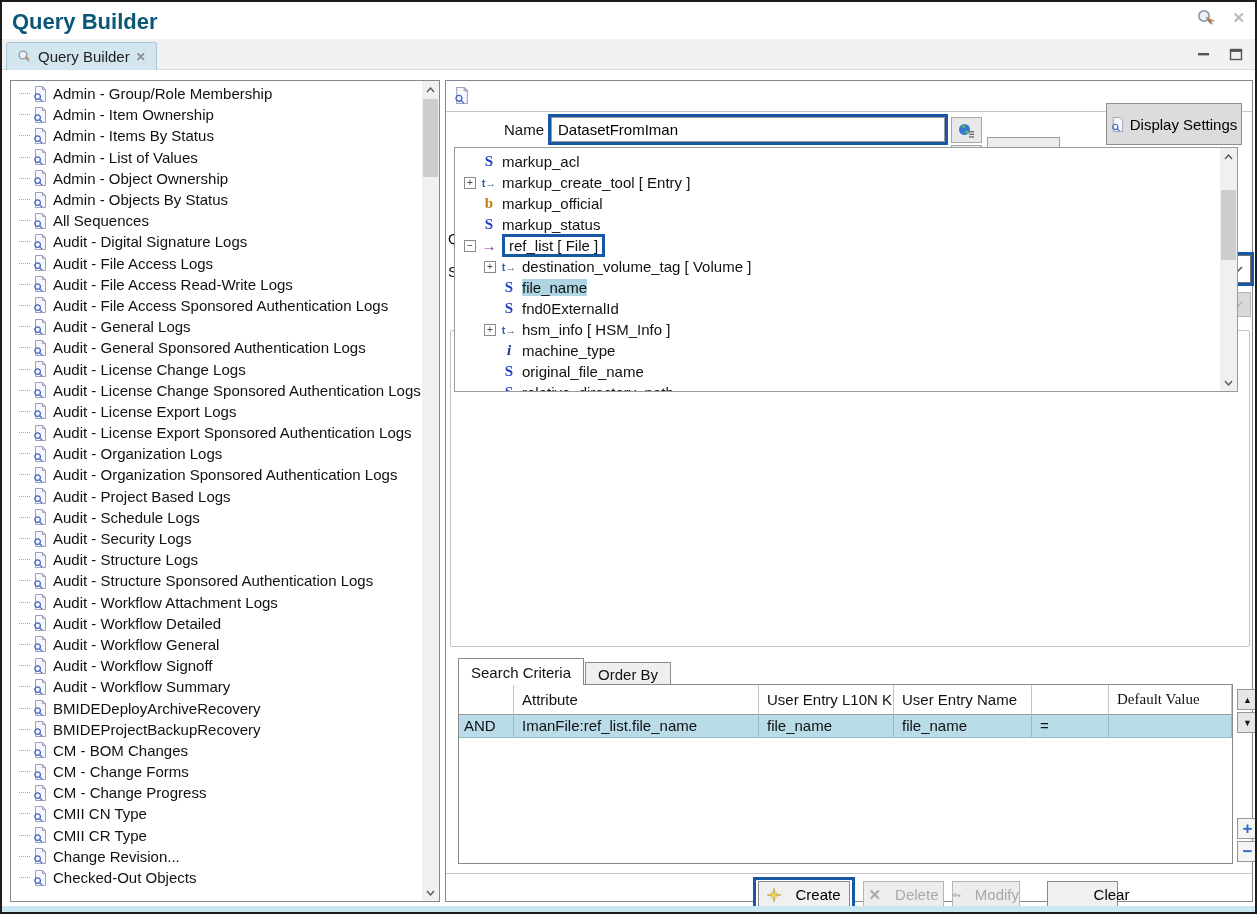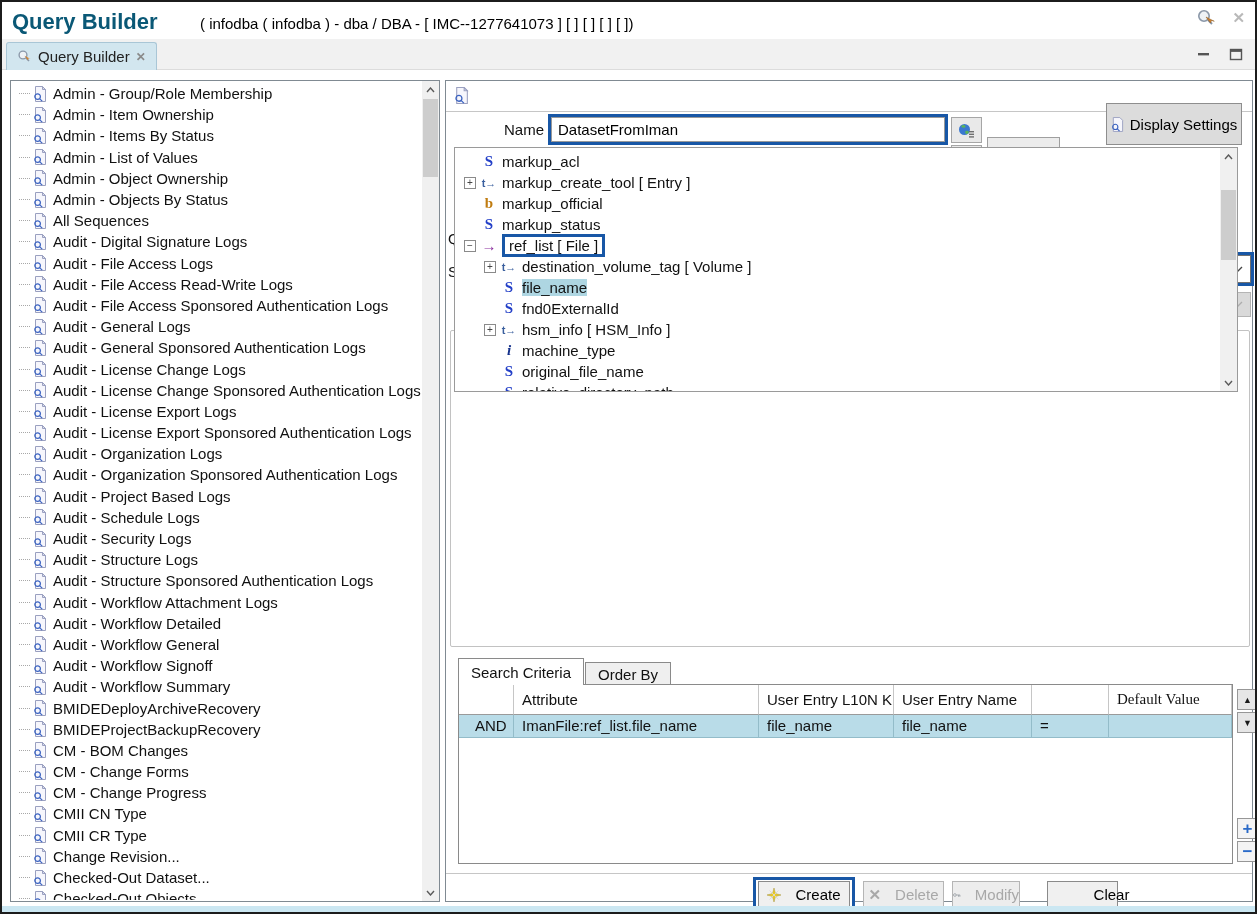--- a/index.html
+++ b/index.html
@@ -97,21 +97,20 @@
   .dis { color:#a8a8a8; background:#ededed; border-color:#b5b5b5; }
   svg { display:block; }
 </style>
 </head>
 <body>
 
 <div class="window">
 
   <div class="header">
     <span class="title">Query Builder</span>
-    <span class="subtitle">( infodba ( infodba ) - dba / DBA - [ IMC--1277641073 ] [ ] [ ] [ ] [ ])</span>
     <div class="hdr-icons">
       <span>
         <svg width="20" height="20" viewBox="0 0 20 20">
           <circle cx="8" cy="8" r="5.2" fill="#eef2f6" stroke="#8a97a8" stroke-width="1.6"></circle>
           <line x1="12" y1="12" x2="16" y2="16" stroke="#8a97a8" stroke-width="2"></line>
           <path d="M10 9 l4.5 6 l1 -2.6 l2.8 0.9 z" fill="#d08030" stroke="#8a5a20" stroke-width="0.5"></path>
         </svg>
       </span>
       <span class="hdr-x">✕</span>
     </div>
@@ -595,32 +594,20 @@
           <div class="tree-row">
     <span class="stub"></span>
     <span class="qi">
       <svg width="14" height="16" viewBox="0 0 14 16">
         <path d="M2.5 0.5 h7 l3 3 v12 h-10 z" fill="#f6f6fc" stroke="#9aa0c0"></path>
         <path d="M9.5 0.5 l3 3 h-3 z" fill="#d9ddef" stroke="#9aa0c0"></path>
         <circle cx="4.6" cy="10.6" r="2.8" fill="none" stroke="#3a62c0" stroke-width="1.2"></circle>
         <line x1="6.8" y1="12.8" x2="9.2" y2="15.2" stroke="#3a62c0" stroke-width="1.2"></line>
       </svg>
     </span>
-    <span class="lbl">Checked-Out Dataset...</span>
-  </div>
-          <div class="tree-row">
-    <span class="stub"></span>
-    <span class="qi">
-      <svg width="14" height="16" viewBox="0 0 14 16">
-        <path d="M2.5 0.5 h7 l3 3 v12 h-10 z" fill="#f6f6fc" stroke="#9aa0c0"></path>
-        <path d="M9.5 0.5 l3 3 h-3 z" fill="#d9ddef" stroke="#9aa0c0"></path>
-        <circle cx="4.6" cy="10.6" r="2.8" fill="none" stroke="#3a62c0" stroke-width="1.2"></circle>
-        <line x1="6.8" y1="12.8" x2="9.2" y2="15.2" stroke="#3a62c0" stroke-width="1.2"></line>
-      </svg>
-    </span>
     <span class="lbl">Checked-Out Objects</span>
   </div>
         </div>
       <div class="vscroll">
         <span class="sb-btn sb-up">
           <svg width="9" height="6" viewBox="0 0 9 6">
               <path d="M1 5 L4.5 1 L8 5" fill="none" stroke="#5a5a5a" stroke-width="1.4"></path>
             </svg>
           </span>
         <span class="sb-thumb" style="top:18px; height:78px;"></span>
@@ -811,21 +798,21 @@
       <div class="crit-table" id="crit-table">
           <div class="crow">
             <div class="hcell" style="width: 55px;"></div>
             <div class="hcell" style="width: 245px;">Attribute</div>
             <div class="hcell" style="width: 135px;">User Entry L10N K...</div>
             <div class="hcell" style="width: 138px;">User Entry Name</div>
             <div class="hcell" style="width: 77px;"></div>
             <div class="hcell" style="width: 123px; font-family: Liberation Serif, serif;">Default Value</div>
           </div>
           <div class="crow">
-            <div class="dcell" style="width: 55px; padding-left: 16px;">AND</div>
+            <div class="dcell" style="width: 55px; padding-left: 5px;">AND</div>
             <div class="dcell" style="width: 245px;">ImanFile:ref_list.file_name</div>
             <div class="dcell" style="width: 135px;">file_name</div>
             <div class="dcell" style="width: 138px;">file_name</div>
             <div class="dcell" style="width: 77px;">=</div>
             <div class="dcell" style="width: 123px;"></div>
           </div>
         </div>
 
       <span class="sq-btn" style="left:791px; top:608px;">▲</span>
       <span class="sq-btn" style="left:791px; top:631px;">▼</span>

